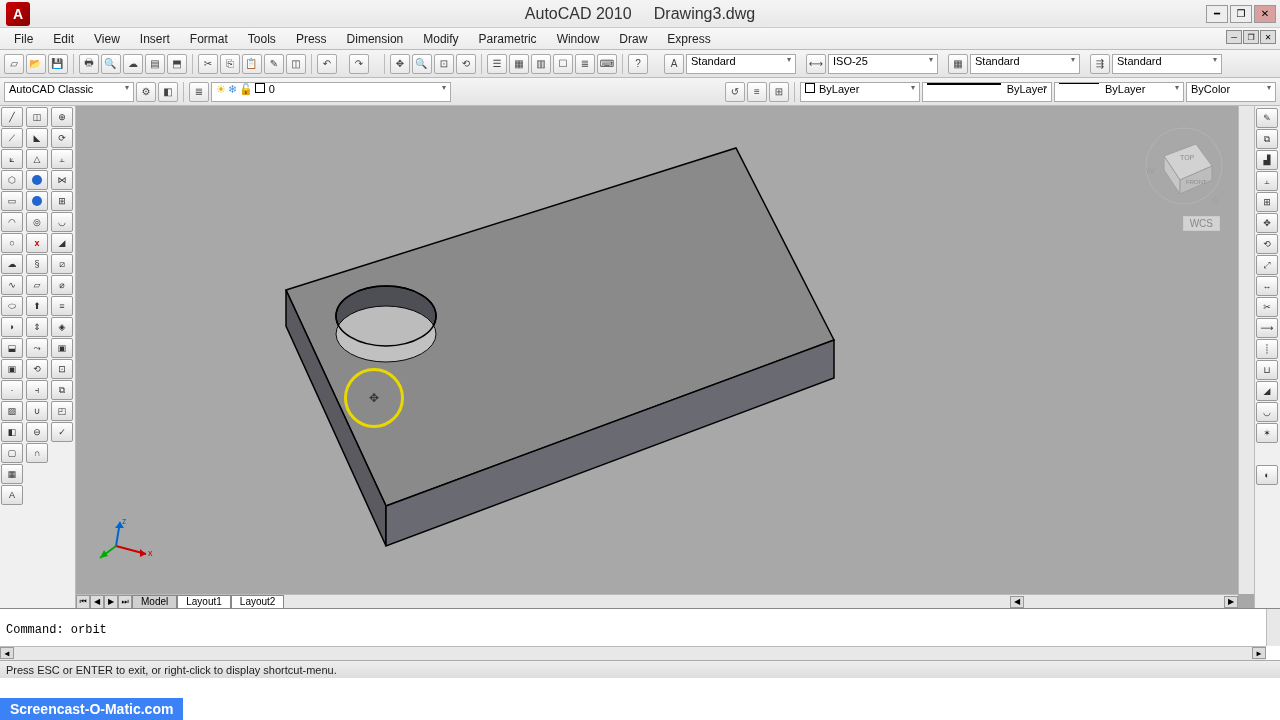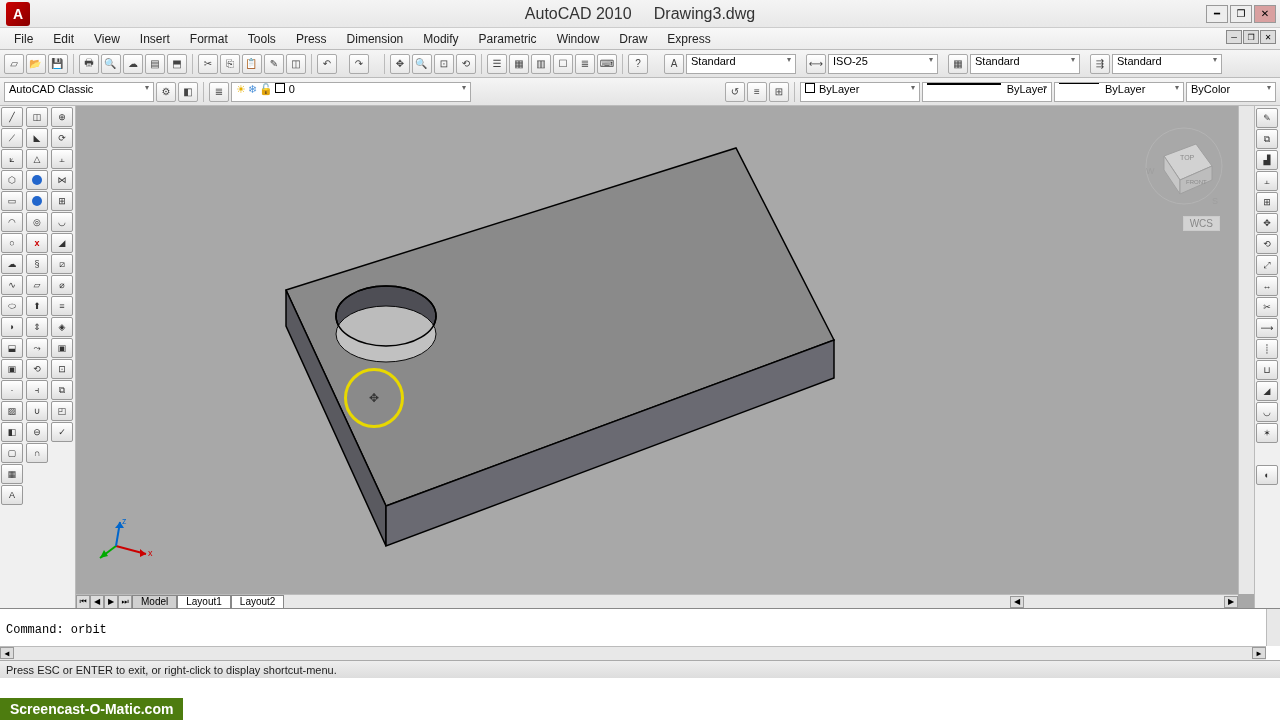--- a/index.html
+++ b/index.html
@@ -12,21 +12,21 @@
 .win-btn.close { background:#d9a0a0; }
 .menubar { height:22px; background:linear-gradient(#f8f8f8,#ececec); border-bottom:1px solid #bbb; display:flex; align-items:center; padding:0 4px; position:relative; }
 .menu-item { padding:2px 10px; cursor:pointer; font-size:12px; color:#222; }
 .doc-buttons { position:absolute; right:4px; top:2px; display:flex; gap:1px; }
 .doc-btn { width:16px; height:14px; border:1px solid #888; background:#ddd; font-size:8px; display:flex; align-items:center; justify-content:center; cursor:pointer; }
 .toolbar-row { height:28px; background:linear-gradient(#f5f5f5,#e4e4e4); border-bottom:1px solid #bbb; display:flex; align-items:center; padding:0 4px; gap:2px; }
 .tb-btn { width:20px; height:20px; border:1px solid #aaa; background:linear-gradient(#fff,#e8e8e8); border-radius:2px; display:flex; align-items:center; justify-content:center; font-size:10px; cursor:pointer; color:#444; }
 .tb-sep { width:1px; height:20px; background:#bbb; margin:0 3px; }
 .tb-dropdown { height:20px; border:1px solid #aaa; background:#fff; display:flex; align-items:flex-start; padding:0 4px; font-size:11px; position:relative; }
 .tb-dropdown::after { content:"▾"; position:absolute; right:4px; font-size:8px; color:#666; }
-.workspace-dd { width:150px; }
+.workspace-dd { width:130px; }
 .style-dd { width:110px; }
 .linetype-viz { width:80px; height:2px; background:#000; margin-right:6px; }
 .main-area { position:relative; height:502px; display:flex; }
 .left-tools { width:76px; background:#f0f0f0; border-right:1px solid #bbb; display:flex; }
 .tool-col { width:25px; display:flex; flex-direction:column; gap:1px; padding:1px; }
 .tool-btn { width:22px; height:20px; border:1px solid #999; background:linear-gradient(#fff,#e0e0e0); border-radius:2px; display:flex; align-items:center; justify-content:center; font-size:9px; cursor:pointer; color:#333; position:relative; }
 .tool-btn.blue::before { content:""; width:10px; height:10px; background:#2266cc; border-radius:50%; }
 .tool-btn.x-red { color:#c00; font-weight:bold; }
 .right-tools { width:26px; background:#f0f0f0; border-left:1px solid #bbb; display:flex; flex-direction:column; gap:1px; padding:2px 1px; }
 .canvas-wrap { flex:1; position:relative; background:#a8a8a8; }
@@ -42,21 +42,21 @@
 .wcs-label { position:absolute; top:110px; right:34px; font-size:10px; color:#888; border:1px solid #ccc; padding:1px 6px; background:rgba(240,240,240,0.6); }
 .ucs-icon { position:absolute; bottom:40px; left:20px; }
 svg.model3d { position:absolute; top:0; left:0; }
 .orbit-cursor { position:absolute; width:60px; height:60px; border:3px solid #e8d800; border-radius:50%; left:268px; top:262px; display:flex; align-items:center; justify-content:center; pointer-events:none; }
 .orbit-center { font-size:12px; color:#333; }
 .command-area { height:52px; background:#fff; border-top:1px solid #888; font-family:"Courier New",monospace; font-size:12px; padding:2px 6px; position:relative; overflow:hidden; }
 .cmd-line { white-space:pre; color:#000;margin-top:12px; }
 .cmd-scroll-v { position:absolute; right:0; top:0; bottom:14px; width:14px; background:#e8e8e8; border-left:1px solid #bbb; }
 .cmd-scroll-h { position:absolute; left:0; right:14px; bottom:0; height:14px; background:#e8e8e8; border-top:1px solid #bbb; display:flex; justify-content:space-between; }
 .status-bar { height:18px; background:linear-gradient(#eee,#ddd); border-top:1px solid #aaa; display:flex; align-items:center; padding:0 6px; font-size:11px; color:#222; }
-.watermark { position:absolute; bottom:0; left:0; height:22px; background:#4d7c0f; color:#fff; font-size:14px; font-weight:bold; padding:2px 10px; display:flex; align-items:center; }
+.watermark { position:absolute; bottom:0; left:0; height:22px; background:#3b82f6; color:#fff; font-size:14px; font-weight:bold; padding:2px 10px; display:flex; align-items:center; }
 </style>
 </head>
 <body>
 
 <div class="titlebar">
   <div class="app-icon">A</div>
   <div class="title-center">
     <span>AutoCAD 2010</span>
     &nbsp;&nbsp;&nbsp;
     <span>Drawing3.dwg</span>

